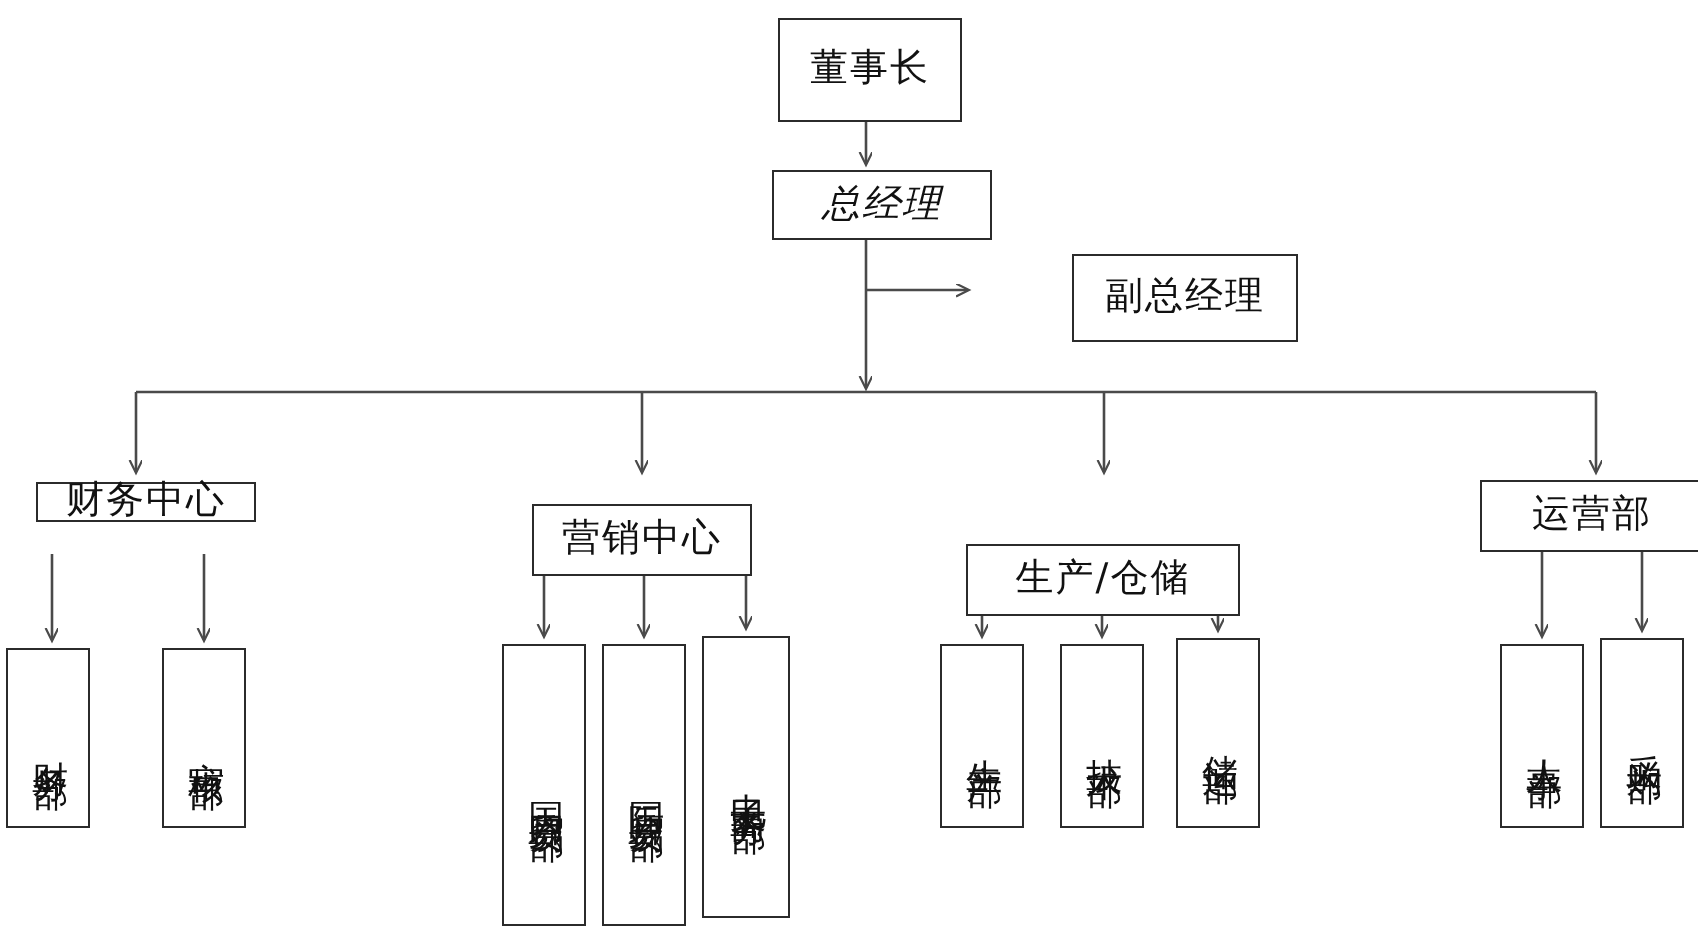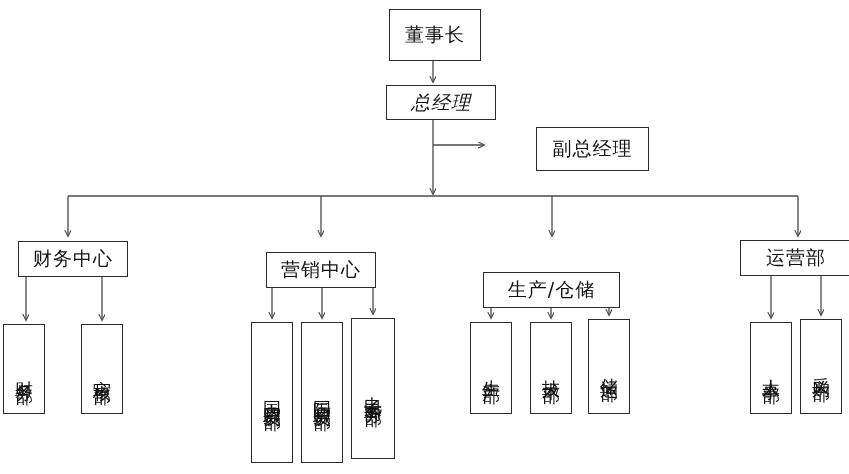--- a/index.html
+++ b/index.html
@@ -88,21 +88,21 @@
       <line x1="821" y1="276" x2="821" y2="315" marker-end="url(#ah)"></line>
     </g>
   </svg>
 
   <div class="node h" style="left:389px;top:9px;width:92px;height:52px;">董事长</div>
 
   <div class="node h" style="left:386px;top:85px;width:110px;height:35px;font-style:italic;">总经理</div>
 
   <div class="node h" style="left:488px;top:127px;width:113px;height:44px;margin-left:48px;">副总经理</div>
 
-  <div class="node h" style="left:18px;top:241px;width:110px;height:36px;">财务中心</div>
+  <div class="node h" style="left:18px;top:241px;width:110px;height:20px;">财务中心</div>
   <div class="node h" style="left:266px;top:240px;width:110px;height:36px;margin-top:12px;">营销中心</div>
   <div class="node h" style="left:483px;top:240px;width:137px;height:36px;margin-top:32px;">生产/仓储</div>
   <div class="node h" style="left:740px;top:240px;width:112px;height:36px;">运营部</div>
 
   <div class="node v" style="left:3px;top:324px;width:42px;height:90px;">财务部</div>
   <div class="node v" style="left:81px;top:324px;width:42px;height:90px;">审核部</div>
 
   <div class="node v" style="left:251px;top:322px;width:42px;height:141px;">国内贸易部</div>
   <div class="node v" style="left:301px;top:322px;width:42px;height:141px;">国际贸易部</div>
   <div class="node v" style="left:351px;top:318px;width:44px;height:141px;">电子商务部</div>

